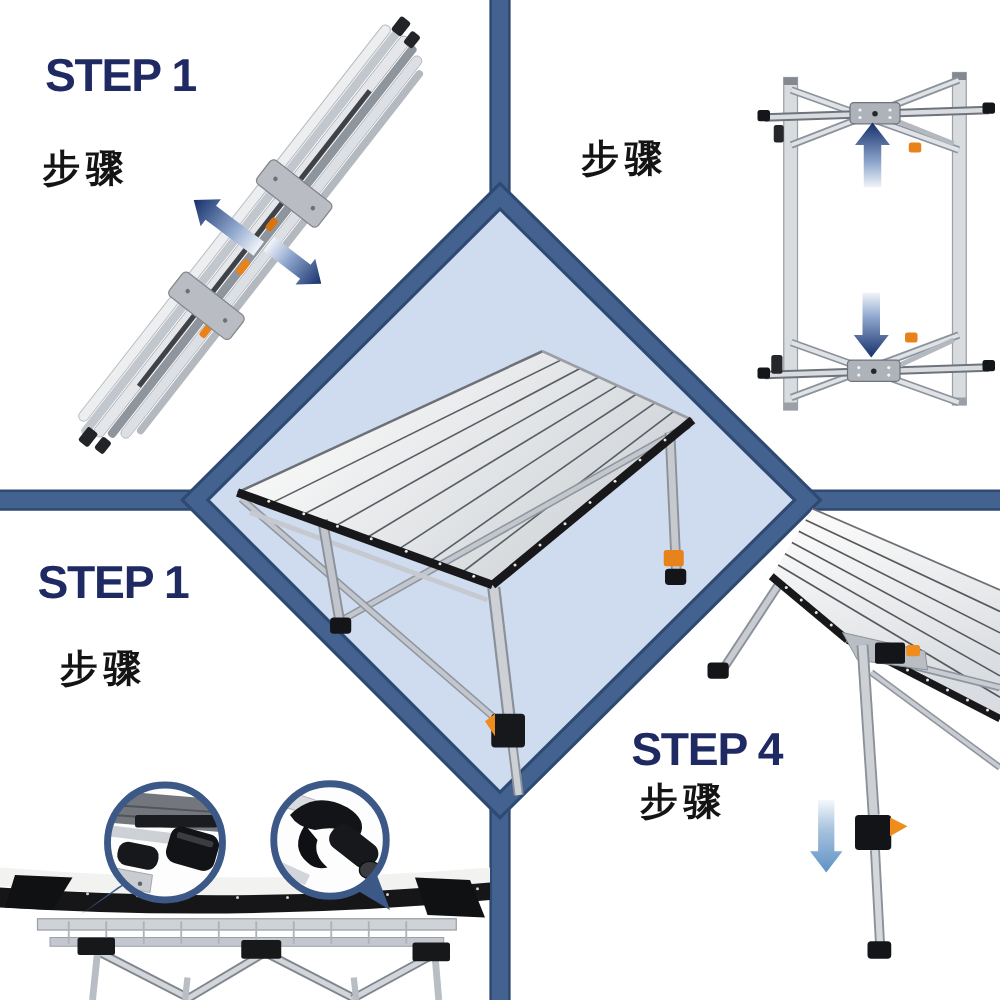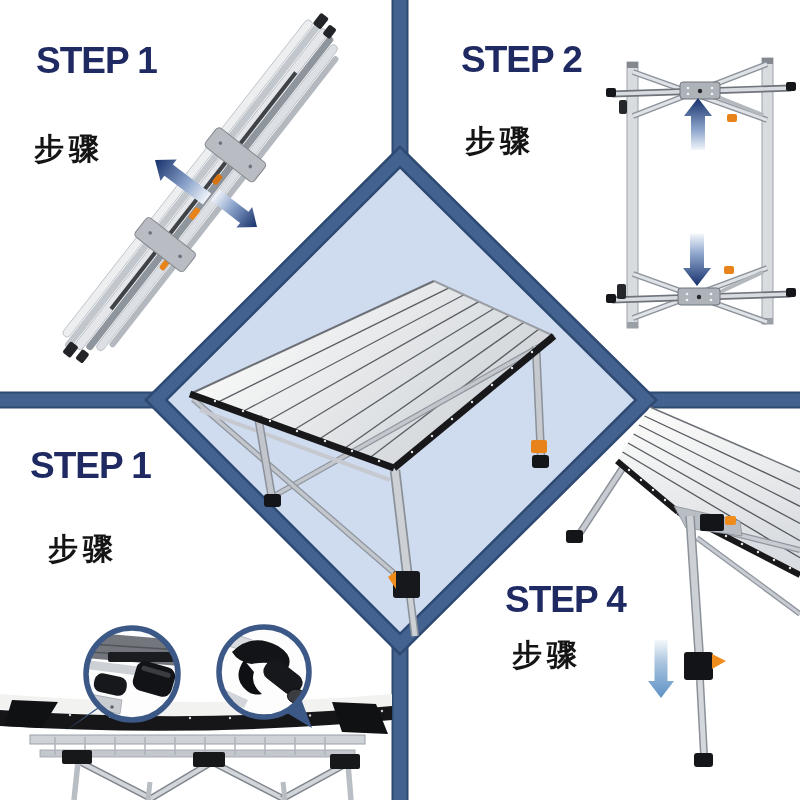--- a/index.html
+++ b/index.html
@@ -2,21 +2,21 @@
 <html><head>
 <meta charset="utf-8">
 <style>
   html,body{margin:0;padding:0;background:#ffffff;}
   .canvas{position:relative;width:800px;height:800px;overflow:hidden;
           font-family:"Liberation Sans",sans-serif;background:#ffffff;}
   .canvas svg{position:absolute;left:0;top:0;}
   .step-title{position:absolute;font-weight:700;font-size:37px;color:#1f2a63;
               letter-spacing:-1px;white-space:nowrap;line-height:1;}
   .step-sub{position:absolute;font-weight:600;font-size:30px;color:#141414;
-            letter-spacing:5px;white-space:nowrap;line-height:1.2;margin-top:13px;}
+            letter-spacing:5px;white-space:nowrap;line-height:1.2;}
   .t1{left:36px;top:42px;} .s1{left:34px;top:118px;}
   .t2{left:461px;top:41px;} .s2{left:465px;top:110px;}
   .t3{left:30px;top:447px;} .s3{left:48px;top:518px;}
   .t4{left:505px;top:581px;text-align:center;} .s4{left:512px;top:624px;}
 </style>
 </head>
 <body>
 
 <div class="canvas">
 
@@ -335,20 +335,19 @@
       <rect x="684" y="652" width="29" height="28" rx="3" fill="#131417"></rect>
       <polygon points="712,654 726,661 712,669" fill="#ef8c1c"></polygon>
       <rect x="694" y="753" width="19" height="14" rx="3" fill="#141518"></rect>
     </g>
     <polygon points="654.5,640 654.5,681 648,681 661,698 674,681 667.5,681 667.5,640" fill="url(#gA5)"></polygon>
   </g>
 </svg>
 
 <div class="step-title t1">STEP 1</div>
 <div class="step-sub  s1">步骤</div>
-<div class="step-title t2">STEP 2</div>
 <div class="step-sub  s2">步骤</div>
 <div class="step-title t3">STEP 1</div>
 <div class="step-sub  s3">步骤</div>
 <div class="step-title t4">STEP 4</div>
 <div class="step-sub  s4">步骤</div>
 
 </div>
 
 </body></html>

